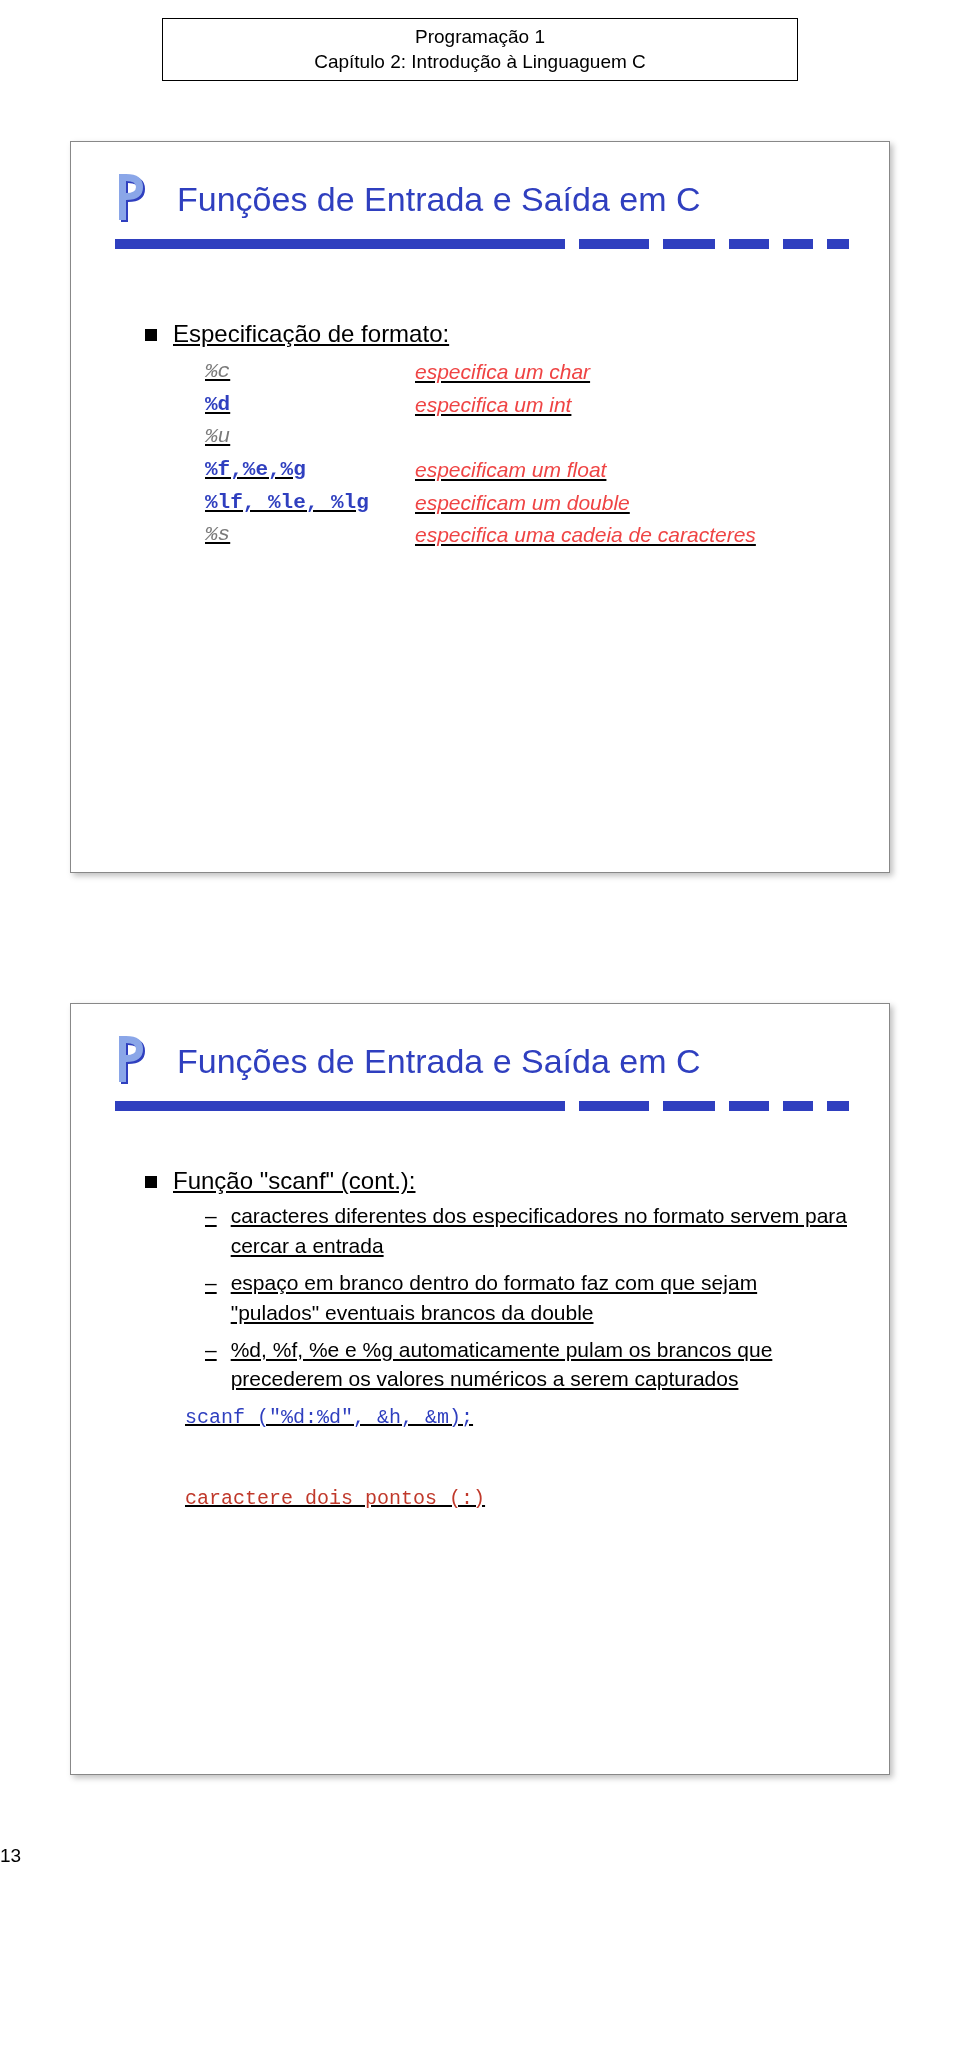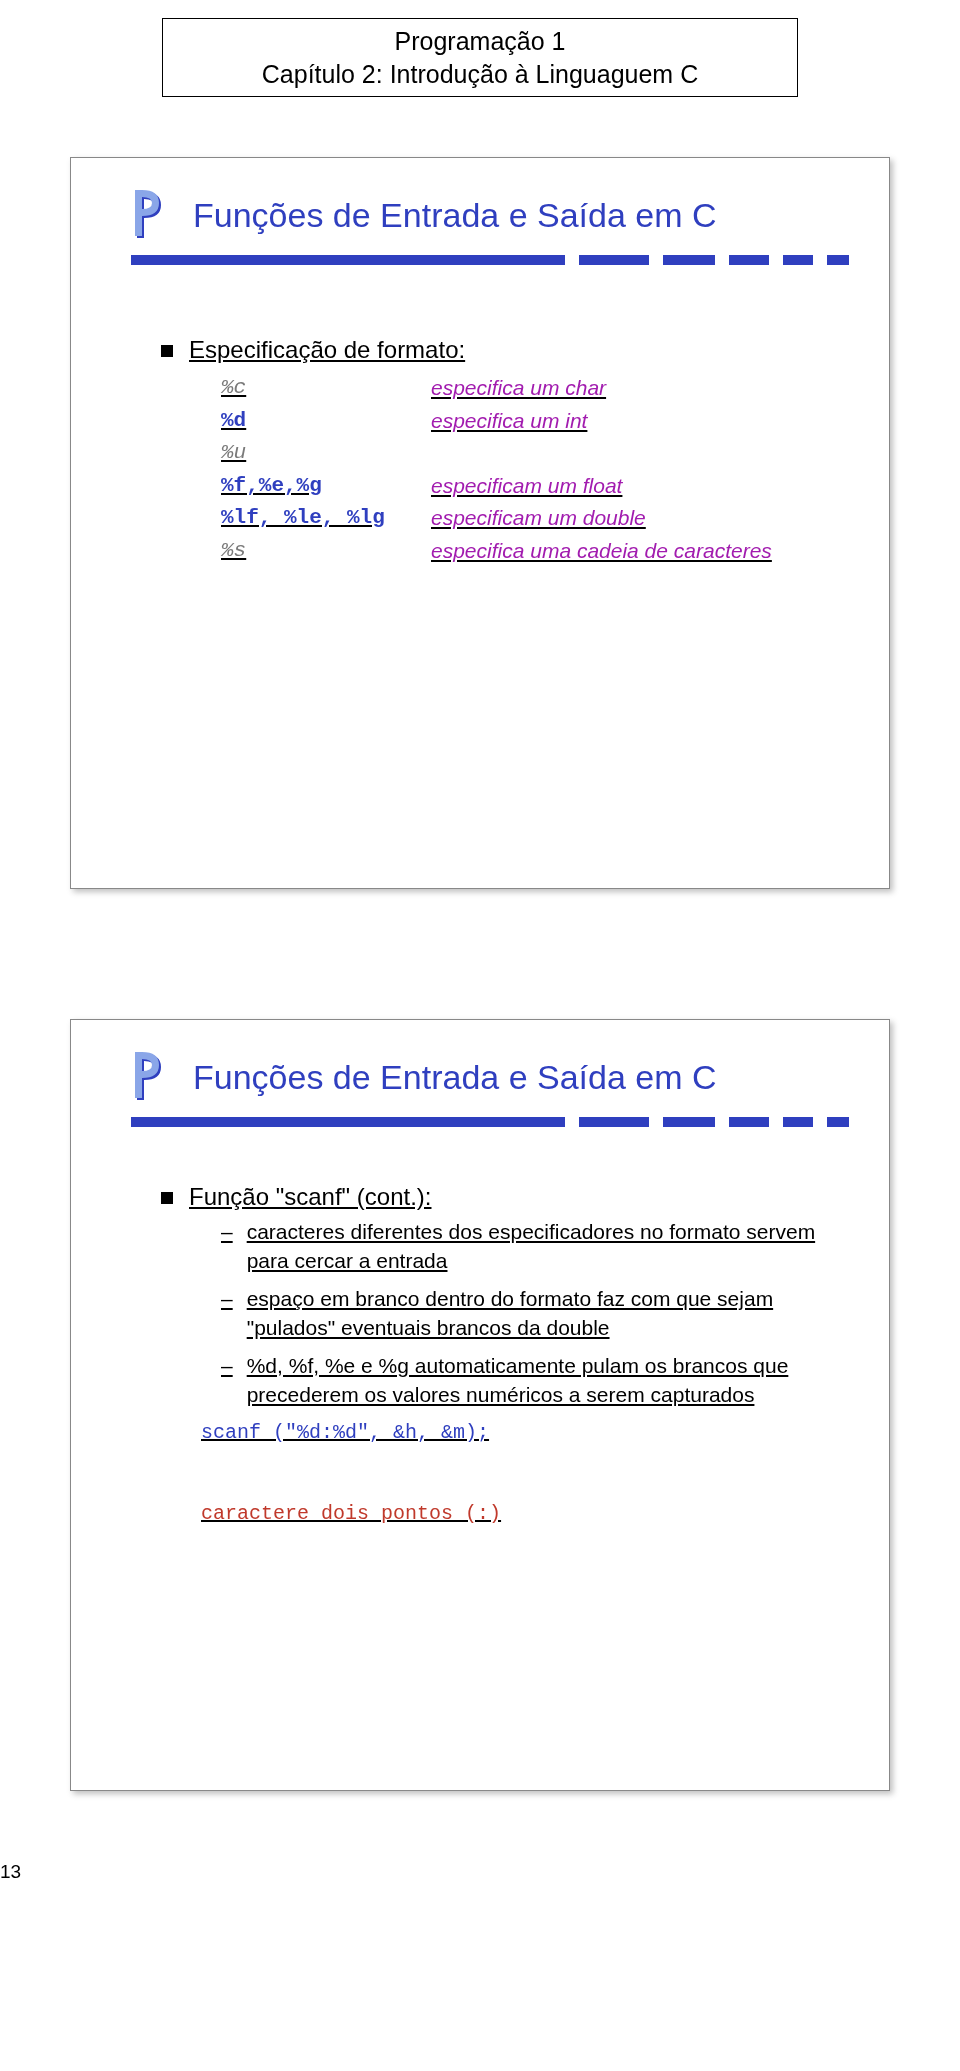--- a/index.html
+++ b/index.html
@@ -12,28 +12,28 @@
   .page {
     width: 960px;
     position: relative;
   }
   .header-box {
     margin: 18px auto 0 auto;
     width: 610px;
     border: 1.5px solid #000;
     padding: 6px 12px;
     text-align: center;
-    font-size: 25px;
+    font-size: 19px;
     line-height: 1.3;
   }
   .slide-box {
     margin: 60px 70px 0 70px;
     border: 1.5px solid #888;
     box-shadow: 3px 3px 6px rgba(0,0,0,0.25);
-    padding: 30px 40px 180px 60px;
+    padding: 30px 40px 180px 44px;
     position: relative;
     min-height: 520px;
   }
   .slide-box.second {
     margin-top: 130px;
     min-height: 560px;
   }
   .title-row {
     display: flex;
     align-items: center;
@@ -95,21 +95,21 @@
   }
   .fmt-row { display: flex; }
   .fmt-code {
     font-family: "Courier New", monospace;
     color: #2f3fbf;
     font-weight: bold;
     width: 210px;
     flex-shrink: 0;
   }
   .fmt-code.gray { color: #7a7a7a; font-weight: normal; font-style: italic; }
-  .fmt-desc { color: #a21caf; font-style: italic; }
+  .fmt-desc { color: #ef4444; font-style: italic; }
   .sub-list {
     margin-left: 60px;
     margin-top: 6px;
   }
   .sub-item {
     display: flex;
     gap: 14px;
     font-size: 21px;
     color: #000;
     line-height: 1.4;

